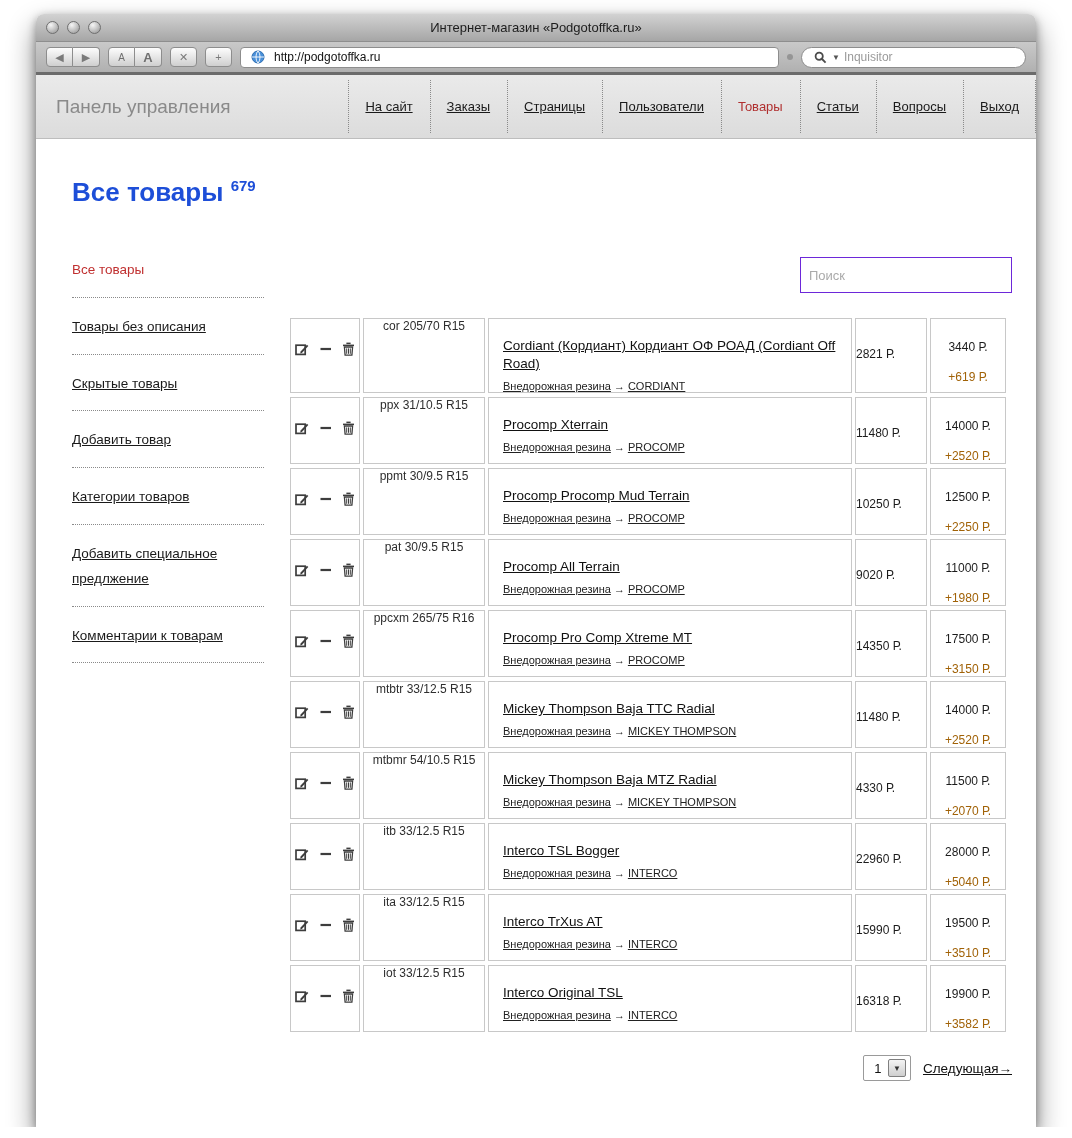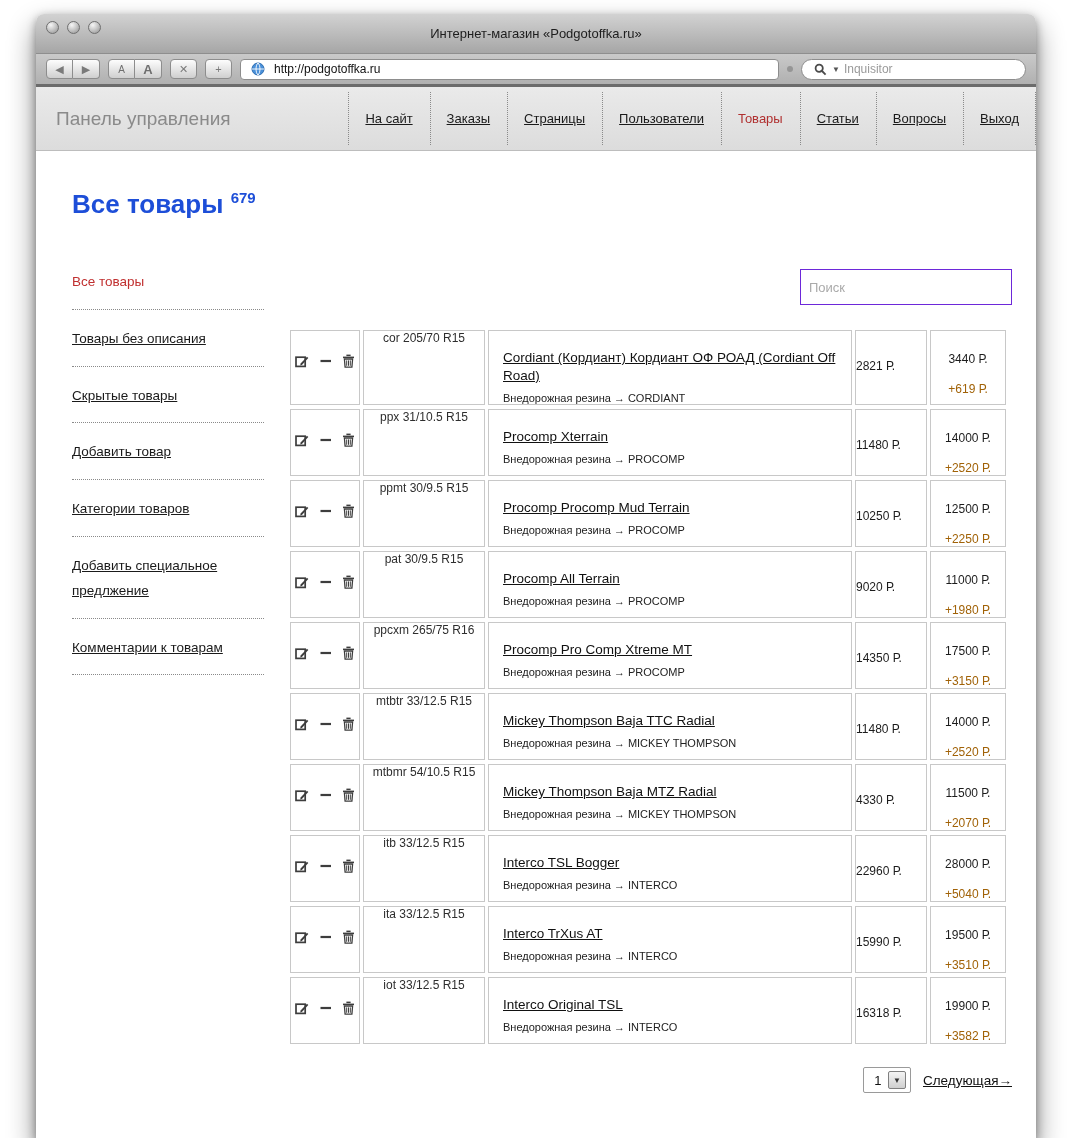--- a/index.html
+++ b/index.html
@@ -7,21 +7,21 @@
   body { width:1072px; }
 
   
   .window {
     width:1000px; margin:14px auto 0 36px; min-height:1081px;
     background:#fff; border-radius:8px 8px 0 0;
     box-shadow:0 14px 28px rgba(0,0,0,.48), 0 3px 10px rgba(0,0,0,.35);
     display:flex; flex-direction:column;
   }
   .titlebar {
-    height:40px; border-radius:8px 8px 0 0; position:relative;
+    height:28px; border-radius:8px 8px 0 0; position:relative;
     background:linear-gradient(#d2d2d2,#a6a6a6);
     border-bottom:1px solid #8e8e8e;
     display:flex; align-items:center; justify-content:center;
   }
   .traffic { position:absolute; left:10px; top:7px; display:flex; gap:8px; }
   .light {
     width:13px; height:13px; border-radius:50%;
     background:radial-gradient(circle at 35% 28%, #f6f6f6 0%, #c9c9c9 45%, #8f8f8f 100%);
     border:1px solid #6f6f6f;
   }
@@ -107,21 +107,21 @@
   
   table.products { width:100%; border-collapse:separate; border-spacing:3px 4px; margin-left:-3px; }
   table.products td { border:1px solid #c8c8c8; background:#fff; vertical-align:top; height:63px; }
   td.c-actions { width:70px; text-align:center; padding-top:20px; white-space:nowrap; }
   td.c-code { width:122px; text-align:center; font-size:12px; color:#2e2e2e; }
   td.c-name { padding:17px 10px 0 14px; }
   td.c-buy { width:72px; text-align:left; padding-top:28px; font-size:12px; color:#1c1c1c; }
   td.c-sale { width:76px; text-align:center; padding-top:21px; background:#d3e0fa; border-color:#bcc8e6; }
   .name-link { font-size:13.5px; color:#111; text-decoration:underline; cursor:pointer; }
   .cat-line { margin-top:8px; font-size:11px; }
-  .cat-line a { color:#222; cursor:pointer; }
+  .cat-line a { color:#222; text-decoration:underline; cursor:pointer; }
   .cat-line .arrow { color:#222; margin:0 3px; text-decoration:none; }
   .sale-price { font-size:12px; color:#1c1c1c; }
   .sale-markup { font-size:12px; color:#a16207; margin-top:16px; }
   .icon-btn { display:inline-block; vertical-align:middle; margin:0 3px; cursor:pointer; line-height:0; }
 
   
   .pagination { display:flex; justify-content:flex-end; align-items:center; gap:12px; margin-top:19px; }
   .page-select {
     display:flex; align-items:center; gap:5px; background:#fff;
     border:1px solid #9a9a9a; padding:3px 4px 3px 9px; border-radius:2px; cursor:pointer;

